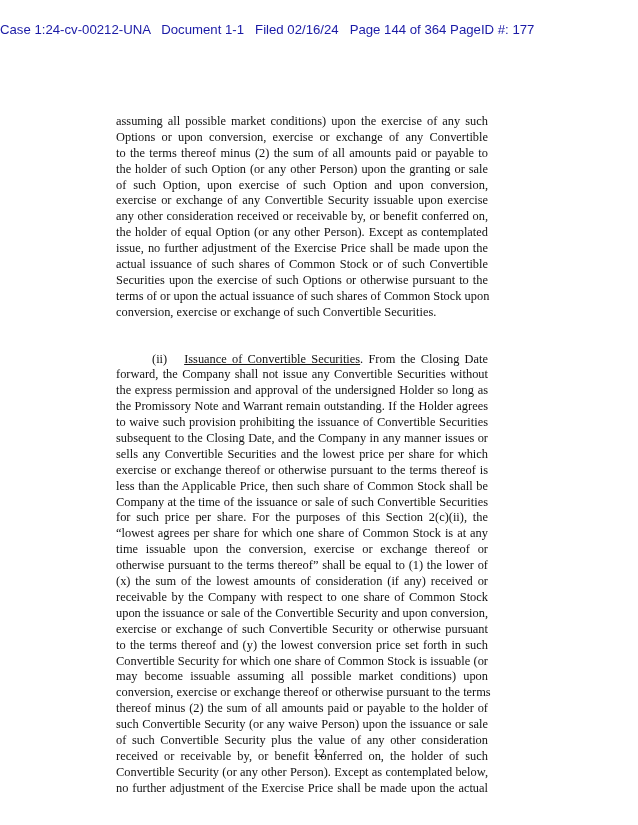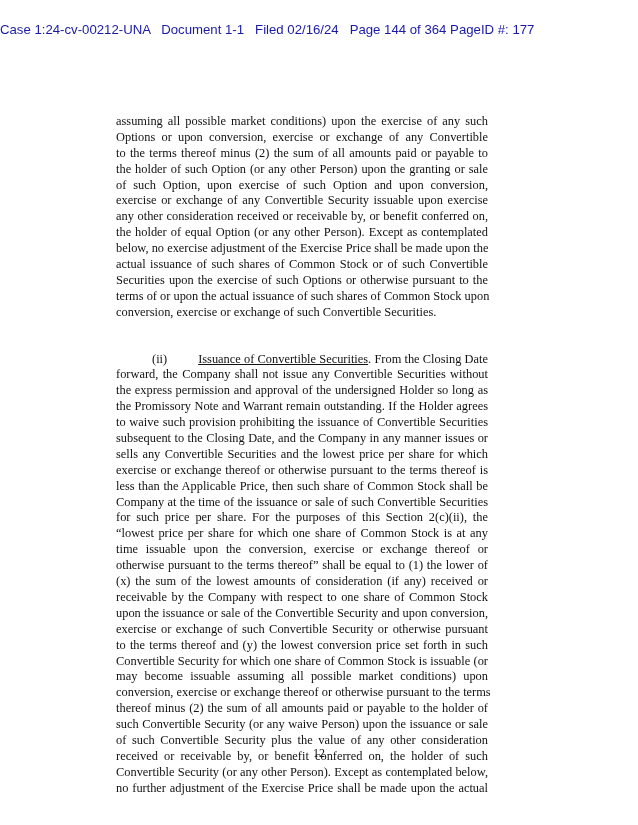--- a/index.html
+++ b/index.html
@@ -54,21 +54,21 @@
     white-space: nowrap;
     height: 15.9px;
   }
   .heading-left {
     padding-left: 36px;
   }
   .heading-right {
     flex: 1;
     text-align: justify;
     text-align-last: justify;
-    padding-left: 31px;
+    padding-left: 17px;
   }
   .underline {
     text-decoration: underline;
   }
   .page-number {
     position: absolute;
     top: 746px;
     left: 0;
     width: 638px;
     text-align: center;
@@ -85,21 +85,21 @@
 <div class="page-body">
   <div id="p1">
       <span class="line">assuming all possible market conditions) upon the exercise of any such</span>
       <span class="line">Options or upon conversion, exercise or exchange of any Convertible</span>
       <span class="line">to the terms thereof minus (2) the sum of all amounts paid or payable to</span>
       <span class="line">the holder of such Option (or any other Person) upon the granting or sale</span>
       <span class="line">of such Option, upon exercise of such Option and upon conversion,</span>
       <span class="line">exercise or exchange of any Convertible Security issuable upon exercise</span>
       <span class="line">any other consideration received or receivable by, or benefit conferred on,</span>
       <span class="line">the holder of equal Option (or any other Person). Except as contemplated</span>
-      <span class="line">below, no exercise adjustment of the Exercise Price shall be made upon the</span>
+      <span class="line">issue, no further adjustment of the Exercise Price shall be made upon the</span>
       <span class="line">actual issuance of such shares of Common Stock or of such Convertible</span>
       <span class="line">Securities upon the exercise of such Options or otherwise pursuant to the</span>
       <span class="line">terms of or upon the actual issuance of such shares of Common Stock upon</span>
       <span class="line last">conversion, exercise or exchange of such Convertible Securities.</span>
     </div>
   <div class="para-gap"></div>
   <div id="p2">
     <div class="heading-line">
       <span class="heading-left">(ii)</span>
       <span class="heading-right"><span class="underline">Issuance of Convertible Securities</span><span>. From the Closing Date</span></span>
@@ -107,21 +107,21 @@
   <span class="line">forward, the Company shall not issue any Convertible Securities without</span>
       <span class="line">the express permission and approval of the undersigned Holder so long as</span>
       <span class="line">the Promissory Note and Warrant remain outstanding.  If the Holder agrees</span>
       <span class="line">to waive such provision prohibiting the issuance of Convertible Securities</span>
       <span class="line">subsequent to the Closing Date, and the Company in any manner issues or</span>
       <span class="line">sells any Convertible Securities and the lowest price per share for which</span>
       <span class="line">exercise or exchange thereof or otherwise pursuant to the terms thereof is</span>
       <span class="line">less than the Applicable Price, then such share of Common Stock shall be</span>
       <span class="line">Company at the time of the issuance or sale of such Convertible Securities</span>
       <span class="line">for such price per share. For the purposes of this Section 2(c)(ii), the</span>
-      <span class="line">“lowest price per share for which one share of Common Stock is at any</span>
+      <span class="line">“lowest agrees per share for which one share of Common Stock is at any</span>
       <span class="line">time issuable upon the conversion, exercise or exchange thereof or</span>
       <span class="line">otherwise pursuant to the terms thereof” shall be equal to (1) the lower of</span>
       <span class="line">(x) the sum of the lowest amounts of consideration (if any) received or</span>
       <span class="line">receivable by the Company with respect to one share of Common Stock</span>
       <span class="line">upon the issuance or sale of the Convertible Security and upon conversion,</span>
       <span class="line">exercise or exchange of such Convertible Security or otherwise pursuant</span>
       <span class="line">to the terms thereof and (y) the lowest conversion price set forth in such</span>
       <span class="line">Convertible Security for which one share of Common Stock is issuable (or</span>
       <span class="line">may become issuable assuming all possible market conditions) upon</span>
       <span class="line">conversion, exercise or exchange thereof or otherwise pursuant to the terms</span>

